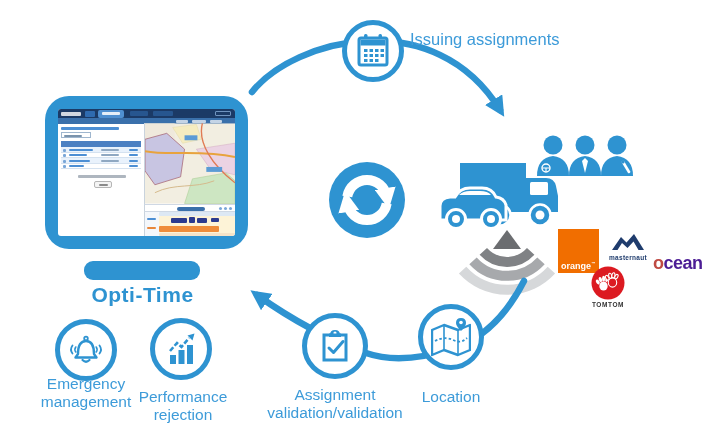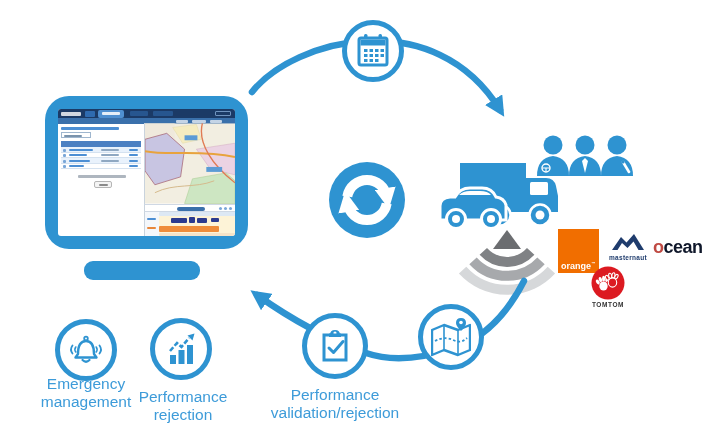--- a/index.html
+++ b/index.html
@@ -33,21 +33,21 @@
   .mock { position:absolute; }
   .dash { position:absolute; border-radius:1px; }
 
   
   #orange-logo { left:558px; top:229px; width:41px; height:44px; background:#F16E00; z-index:3; }
   #orange-logo .wordmark { position:absolute; left:3px; bottom:2px; color:#fff; font-size:9px; font-weight:bold; }
   #orange-logo sup { font-size:4.5px; }
   #masternaut-logo { left:600px; top:234px; width:56px; text-align:center; z-index:3; }
   #masternaut-logo .wordmark { display:block; color:#1F3C6D; font-size:6.5px; font-weight:bold; letter-spacing:0.3px; margin-top:-1px; }
   #ocean-logo { left:653px; top:237px; z-index:3; }
-  #ocean-logo .wordmark { display:inline-block; font-size:18px; font-weight:bold; color:#0f172a; letter-spacing:-0.5px; }
+  #ocean-logo .wordmark { display:inline-block; font-size:18px; font-weight:bold; color:#4c1d95; letter-spacing:-0.5px;margin-top:16px; }
   #ocean-logo .wordmark::first-letter { color:#BF4A43; }
   #tomtom-logo { left:588px; top:266px; width:40px; text-align:center; z-index:3; }
   #tomtom-logo .wordmark { display:block; color:#333; font-size:6.5px; font-weight:bold; letter-spacing:0.6px; margin-top:1px; }
   #garmin-logo { left:636px; top:263px; width:88px; z-index:3; }
   #garmin-logo .delta { position:absolute; left:57px; top:0; }
   #garmin-logo .wordmark { position:absolute; left:0; top:12px; color:#16253E; font-size:11.5px; font-weight:bold; letter-spacing:1.5px; }
 </style>
 </head>
 <body>
 
@@ -153,20 +153,21 @@
         <div class="dash" style="left:44px;top:5px;width:6px;height:6px;background:#2B3A8F;"></div>
         <div class="dash" style="left:52px;top:5.5px;width:10px;height:5px;background:#2B3A8F;"></div>
         <div class="dash" style="left:66px;top:6px;width:8px;height:4px;background:#2B3A8F;"></div>
         <div class="dash" style="left:14px;top:13px;width:77px;height:8px;background:#FDF3D7;"></div>
         <div class="dash" style="left:14px;top:14px;width:60px;height:6px;background:#EF8C3A;"></div>
         <div class="dash" style="left:14px;top:21px;width:77px;height:3px;background:#F6E3C8;"></div>
       </div>
     </div>
   </div>
   <div class="abs" id="stand"></div>
+  <div class="abs" id="brand">Opti-Time</div>
 
   <div class="node-circle" style="left:342px;top:20px;width:62px;height:62px;">
     <svg width="34" height="34" viewBox="0 0 34 34">
       <rect x="8" y="0" width="3.5" height="7" rx="1.5" fill="#2E93D1"></rect>
       <rect x="22.5" y="0" width="3.5" height="7" rx="1.5" fill="#2E93D1"></rect>
       <rect x="3" y="4" width="28" height="27" rx="2" fill="#fff" stroke="#2E93D1" stroke-width="3"></rect>
       <rect x="4.5" y="5.5" width="25" height="6" fill="#2E93D1"></rect>
       <g fill="#2E93D1">
         <rect x="8" y="15" width="3.5" height="3"></rect>
           <rect x="13.5" y="15" width="3.5" height="3"></rect>
@@ -175,20 +176,21 @@
         <rect x="8" y="20" width="3.5" height="3"></rect>
           <rect x="13.5" y="20" width="3.5" height="3"></rect>
           <rect x="19" y="20" width="3.5" height="3"></rect>
           <rect x="24.5" y="20" width="3.5" height="3"></rect>
         <rect x="8" y="25" width="3.5" height="3"></rect>
           <rect x="13.5" y="25" width="3.5" height="3"></rect>
           <rect x="19" y="25" width="3.5" height="3"></rect>
       </g>
     </svg>
   </div>
+  <div class="cycle-label nowrap" style="left:410px;top:30px;font-size:16.5px;">Issuing assignments</div>
 
   <svg class="abs z3" style="left:329px;top:162px;" width="76" height="76" viewBox="0 0 76 76">
     <defs>
       <marker id="ah-white" viewBox="0 0 10 10" refX="4" refY="5" markerWidth="2.1" markerHeight="2.1" orient="auto">
         <path d="M0,0 L10,5 L0,10 Z" fill="#fff"></path>
       </marker>
     </defs>
     <circle cx="38" cy="38" r="38" fill="#2E93D1"></circle>
     <path d="M 18.3 34.5 A 20 20 0 0 1 57.7 34.5" fill="none" stroke="#fff" stroke-width="10" marker-end="url(#ah-white)"></path>
     <path d="M 57.7 41.5 A 20 20 0 0 1 18.3 41.5" fill="none" stroke="#fff" stroke-width="10" marker-end="url(#ah-white)"></path>
@@ -268,31 +270,32 @@
   <div class="node-circle" style="left:418px;top:304px;width:66px;height:66px;">
     <svg width="40" height="40" viewBox="0 -5 40 40">
       <path d="M 1 8 L 13 3 L 27 8 L 39 3 L 39 28 L 27 33 L 13 28 L 1 33 Z" fill="#fff" stroke="#2E93D1" stroke-width="2.4" stroke-linejoin="round"></path>
       <line x1="13" y1="3" x2="13" y2="28" stroke="#2E93D1" stroke-width="1.6"></line>
       <line x1="27" y1="8" x2="27" y2="33" stroke="#2E93D1" stroke-width="1.6"></line>
       <path d="M 4 19 Q 14 14 22 18 T 36 16" fill="none" stroke="#2E93D1" stroke-width="1.8" stroke-dasharray="2.5 2.2"></path>
       <path d="M 30 -4 Q 35 -4 35 1 Q 35 4 30 9 Q 25 4 25 1 Q 25 -4 30 -4 Z" fill="#2E93D1"></path>
       <circle cx="30" cy="0.5" r="1.8" fill="#fff"></circle>
     </svg>
   </div>
+  <div class="cycle-label" style="left:408px;top:388px;width:86px;">Location</div>
 
   <div class="node-circle" style="left:302px;top:313px;width:66px;height:66px;">
     <svg width="36" height="36" viewBox="0 0 36 36">
       <rect x="7" y="7" width="22" height="25" fill="#fff" stroke="#2E93D1" stroke-width="3"></rect>
       <path d="M 13 7 Q 13 2 18 2 Q 23 2 23 7 Z" fill="#2E93D1"></path>
       <circle cx="18" cy="5" r="1.6" fill="#fff"></circle>
       <rect x="12" y="5.5" width="12" height="3.5" fill="#2E93D1"></rect>
       <path d="M 12 20 L 16.5 24.5 L 26 13.5" fill="none" stroke="#2E93D1" stroke-width="3" stroke-linecap="round" stroke-linejoin="round"></path>
     </svg>
   </div>
-  <div class="cycle-label" style="left:255px;top:386px;width:160px;">Performance validation/rejection</div>
+  <div class="cycle-label" style="left:255px;top:386px;width:160px;">Assignment validation/validation</div>
 
   <div class="node-circle" style="left:55px;top:319px;width:62px;height:62px;">
     <svg width="38" height="36" viewBox="0 0 38 36">
       <circle cx="19" cy="6.5" r="1.8" fill="none" stroke="#2E93D1" stroke-width="1.8"></circle>
       <path d="M 11 22 Q 11 9 19 9 Q 27 9 27 22 L 29.5 25.5 L 8.5 25.5 Z" fill="none" stroke="#2E93D1" stroke-width="2.4" stroke-linejoin="round"></path>
       <path d="M 15.5 28 Q 19 31.5 22.5 28" fill="none" stroke="#2E93D1" stroke-width="2.2" stroke-linecap="round"></path>
       <path d="M 5.5 13.5 Q 2.5 17.5 5.5 21.5" fill="none" stroke="#2E93D1" stroke-width="1.8" stroke-linecap="round"></path>
       <path d="M 8.8 15 Q 7 17.5 8.8 20" fill="none" stroke="#2E93D1" stroke-width="1.6" stroke-linecap="round"></path>
       <path d="M 32.5 13.5 Q 35.5 17.5 32.5 21.5" fill="none" stroke="#2E93D1" stroke-width="1.8" stroke-linecap="round"></path>
       <path d="M 29.2 15 Q 31 17.5 29.2 20" fill="none" stroke="#2E93D1" stroke-width="1.6" stroke-linecap="round"></path>

